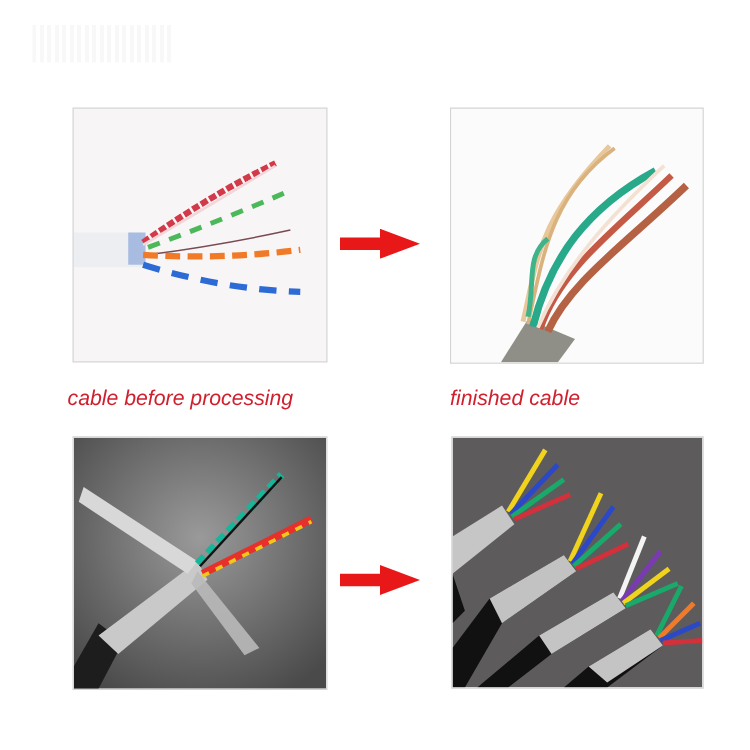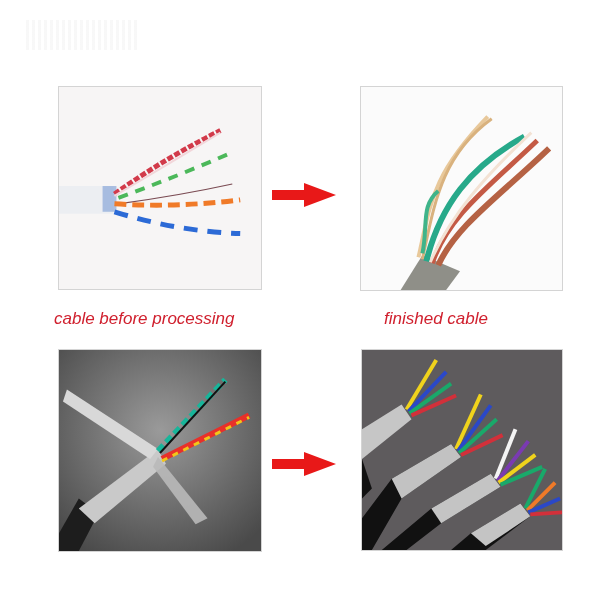--- a/index.html
+++ b/index.html
@@ -10,21 +10,21 @@
   .panel svg{display:block;width:100%;height:100%;}
   #p1{left:58px;top:86px;width:204px;height:204px;}
   #p2{left:360px;top:86px;width:203px;height:205px;}
   #p3{left:58px;top:349px;width:204px;height:203px;}
   #p4{left:361px;top:349px;width:202px;height:202px;}
   .arrow{position:absolute;width:64px;height:24px;}
   #a1{left:272px;top:183px;}
   #a2{left:272px;top:452px;}
   .label{position:absolute;font-style:italic;font-size:17px;color:#d0202e;white-space:nowrap;}
   #l1{left:54px;top:309px;}
-  #l2{left:360px;top:309px;margin-left:24px;}
+  #l2{left:360px;top:309px;}
 </style>
 </head>
 <body>
 
 <div class="watermark"></div>
 
 <div class="panel" id="p1">
   <svg viewBox="0 0 204 204">
     <rect width="204" height="204" fill="#f7f5f5"></rect>
     <rect x="0" y="100" width="55" height="28" fill="#eceef2"></rect>

